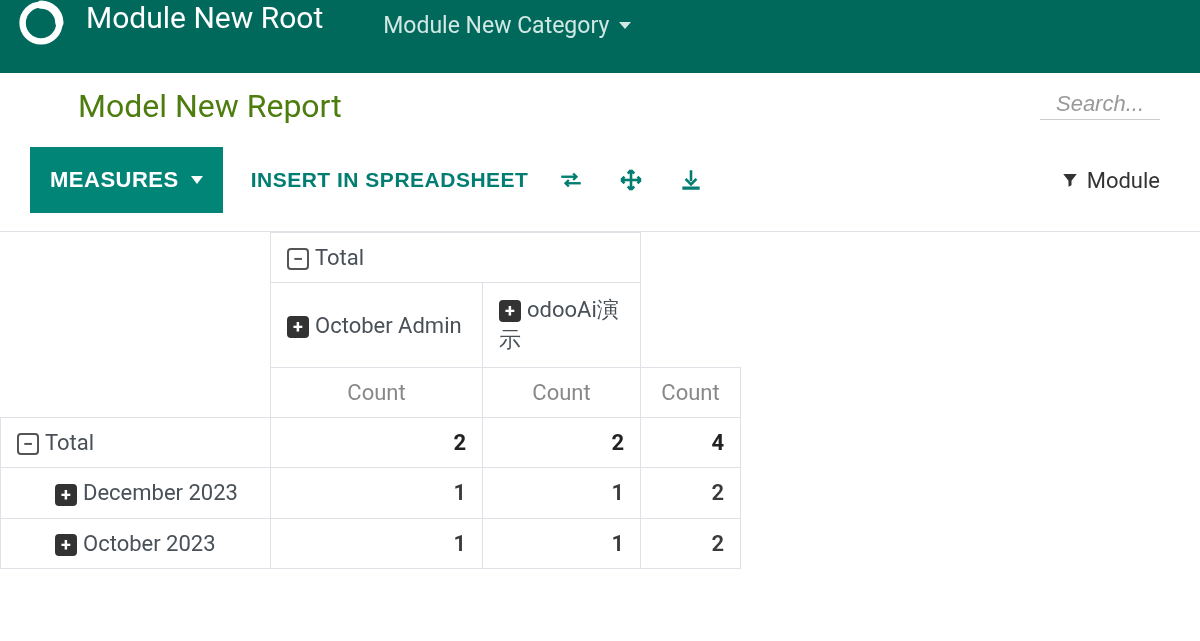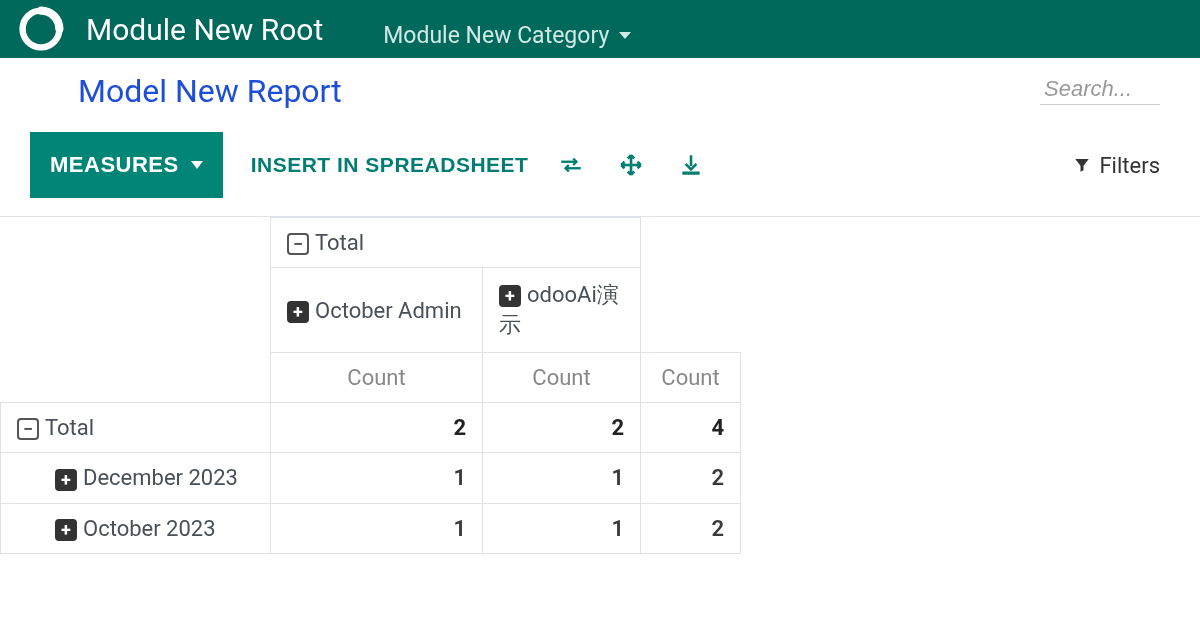--- a/index.html
+++ b/index.html
@@ -1,23 +1,23 @@
 <!DOCTYPE html>
 <html><head>
   <meta charset="utf-8">
   <style>
     * { box-sizing: border-box; margin: 0; padding: 0; }
     body { font-family: -apple-system, BlinkMacSystemFont, "Segoe UI", Roboto, sans-serif; font-size: 16px; color: #495057; background: #fff; }
     
     
     .navbar {
       background: #00695c;
-      height: 58px;
-      display: flex;
-      align-items: center;
+      height: 73px;
+      display: flex;
+      align-items: flex-start;
       padding: 0 18px;
     }
     .navbar-logo {
       width: 46px; height: 46px;
       margin-right: 22px;
     }
     .navbar-logo svg { width: 100%; height: 100%; }
     .navbar-title {
       color: #fff;
       font-size: 30px;
@@ -45,32 +45,33 @@
     
     .header-row {
       display: flex;
       align-items: flex-start;
       justify-content: space-between;
       padding: 14px 40px 0 78px;
     }
     .page-title {
       font-size: 32px;
       font-weight: 400;
-      color: #1d4ed8;
+      color: #4d7c0f;
     }
     .search-wrap { margin-left: auto; padding-top: 2px; }
     .search-input {
       border: none;
       border-bottom: 1px solid #ccc;
       font-size: 22px;
       padding: 2px 4px;
       width: 120px;
       outline: none;
       color: #737373;
       font-style: italic;
+      text-align: center;
     }
     .search-input::placeholder { color: #999; font-style: italic; }
 
     
     .toolbar-row {
       display: flex;
       align-items: center;
       padding: 22px 40px 18px 30px;
       border-bottom: 1px solid #dee2e6;
     }
@@ -227,21 +228,21 @@
           <path d="M12 3v10" stroke="#017e71" stroke-width="2.4"></path>
           <path d="M7 11l5 5 5-5" stroke="#017e71" stroke-width="2.4" fill="none"></path>
           <rect x="4" y="18" width="16" height="3" fill="#017e71"></rect>
         </svg>
     </div>
   </div>
   <div class="filters-btn">
     <svg class="filter-icon" viewBox="0 0 24 24" fill="#333">
         <path d="M3 4h18l-7 9v6l-4 2v-8z"></path>
       </svg>
-    <span>Filters</span>
+    <span>Module</span>
   </div>
 </div>
 
 <div class="pivot-wrap">
   <table class="pivot-table">
     <colgroup>
       <col class="col-rowhead">
         <col class="col-a">
         <col class="col-b">
         <col class="col-c">

